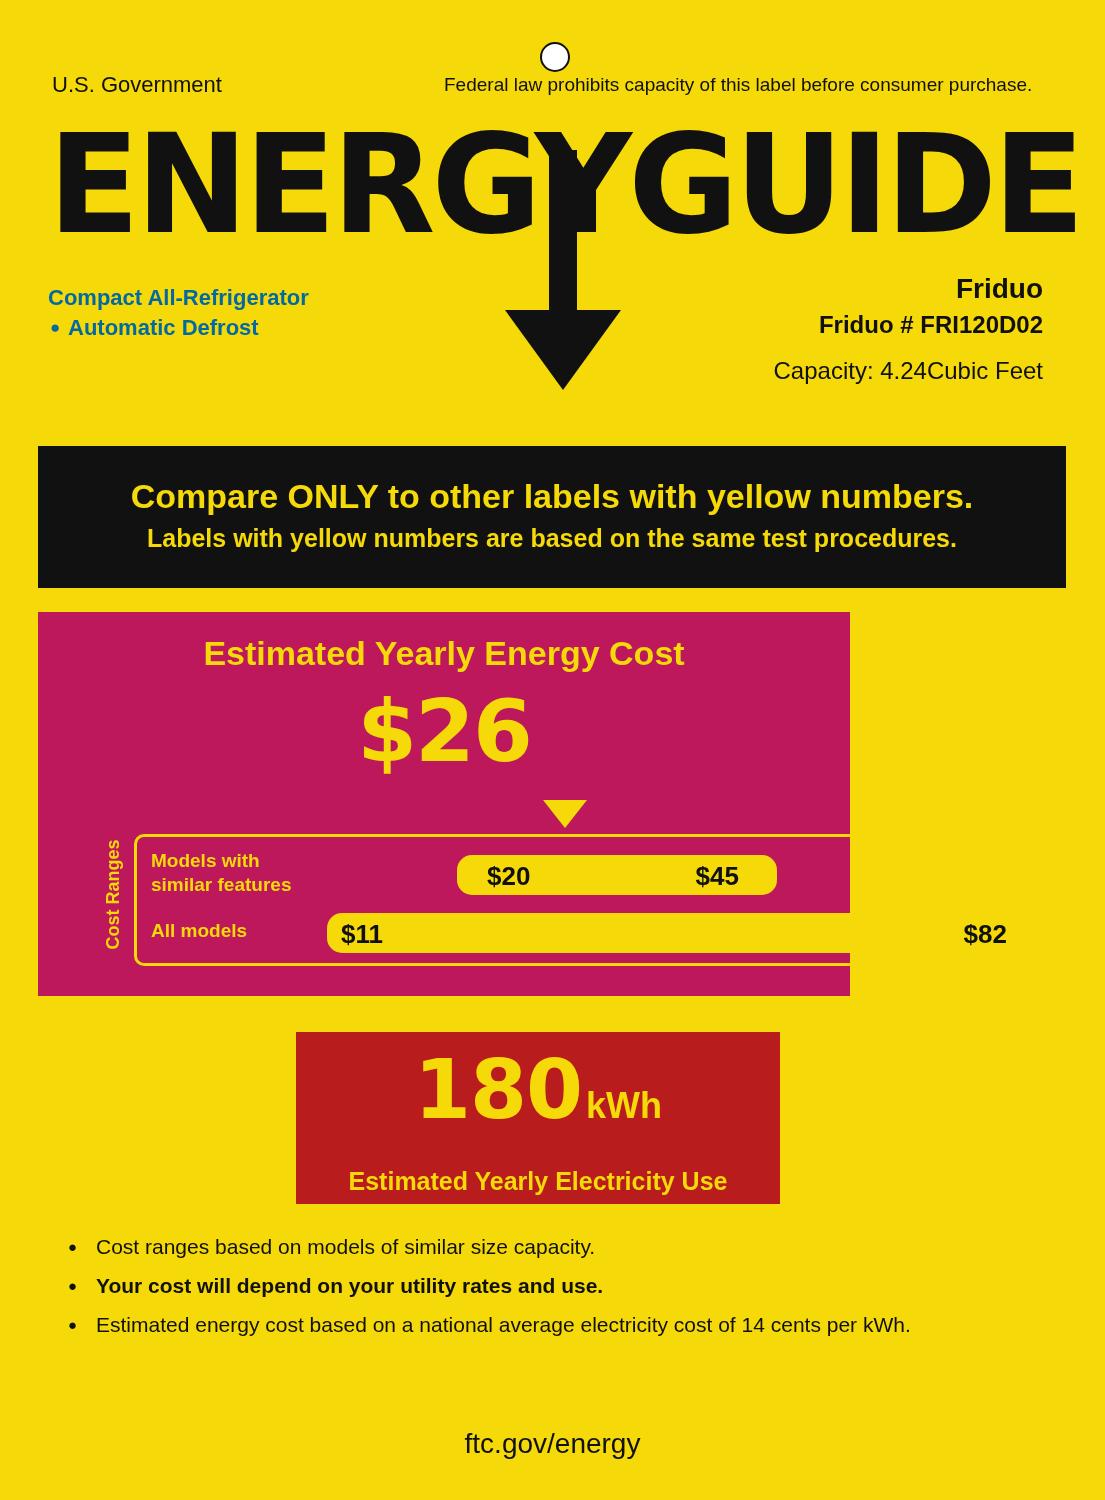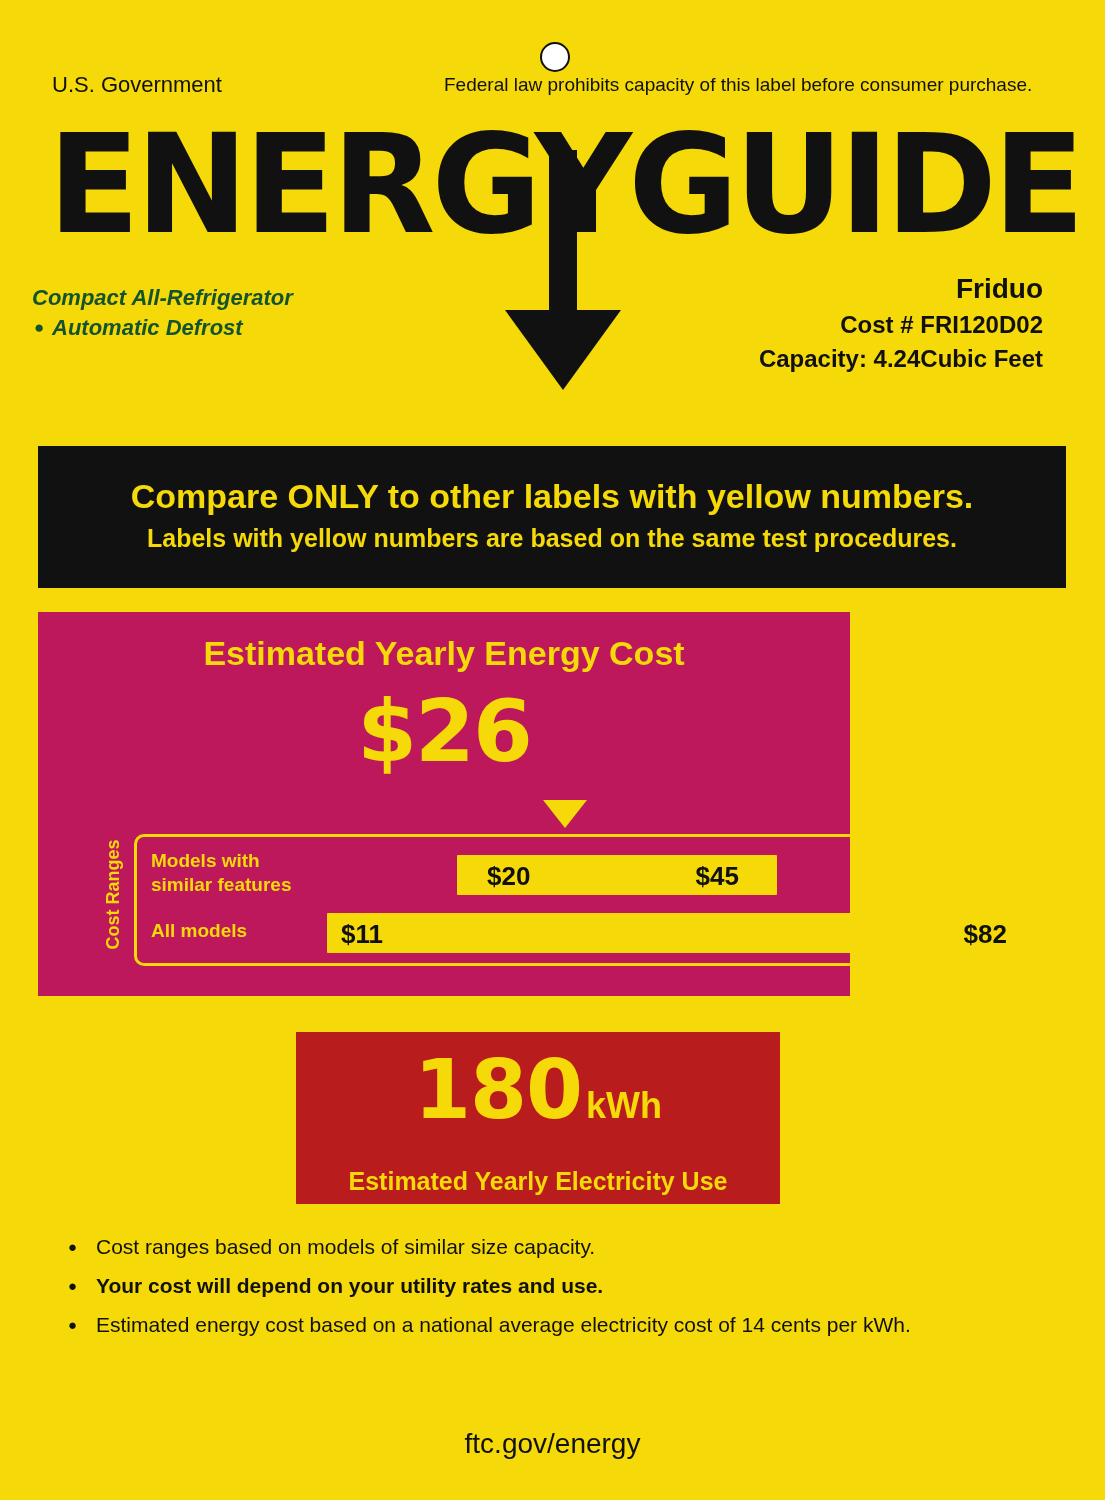--- a/index.html
+++ b/index.html
@@ -92,24 +92,23 @@
     top: 160px;
     width: 0;
     height: 0;
     border-left: 58px solid transparent;
     border-right: 58px solid transparent;
     border-top: 80px solid #111;
   }
   
   .prod-left {
     position: absolute;
-    left: 32px;
+    left: 48px;
     top: 283px;
-    color: #14532d;
-    font-style: italic;
+    color: #0369a1;
   }
   .prod-left .l1 {
     font-size: 22px;
     font-weight: bold;
     line-height: 30px;
   }
   .prod-left .l2 {
     font-size: 22px;
     font-weight: bold;
     line-height: 30px;
@@ -135,22 +134,23 @@
     font-weight: bold;
     line-height: 38px;
   }
   .prod-right .model {
     font-size: 24px;
     font-weight: bold;
     line-height: 34px;
   }
   .prod-right .cap {
     font-size: 24px;
-    font-weight: bold;
+    font-weight: normal;
     line-height: 34px;
+    margin-top: 12px;
   }
   
   .compare-box {
     position: absolute;
     left: 38px;
     top: 446px;
     width: 1028px;
     height: 142px;
     background: #111;
     box-sizing: border-box;
@@ -258,21 +258,21 @@
     color: #f5d908;
     font-size: 19px;
     font-weight: bold;
     line-height: 24px;
   }
   .range-row.row1 .rlabel { top: -2px; }
   .range-row.row2 .rlabel { top: 10px; }
   .bar {
     position: absolute;
     background: #f5d908;
-    border-radius: 1px;
+    border-radius: 15px;
     height: 40px;
     color: #111;
     font-size: 26px;
     font-weight: bold;
   }
   .bar.similar {
     left: 320px;
     top: 4px;
     width: 320px;
   }
@@ -379,21 +379,21 @@
     <div class="head"></div>
   </div>
 
   <div class="prod-left">
     <div class="l1">Compact All-Refrigerator</div>
     <div class="l2">Automatic Defrost</div>
   </div>
 
   <div class="prod-right">
     <div class="brand">Friduo</div>
-    <div class="model">Cost # FRI120D02</div>
+    <div class="model">Friduo # FRI120D02</div>
     <div class="cap">Capacity: 4.24Cubic Feet</div>
   </div>
 
   <div class="compare-box">
     <div class="c1">Compare ONLY to other labels with yellow numbers.</div>
     <div class="c2">Labels with yellow numbers are based on the same test procedures.</div>
   </div>
 
   <div class="cost-panel">
     <div class="cost-title">Estimated Yearly Energy Cost</div>

